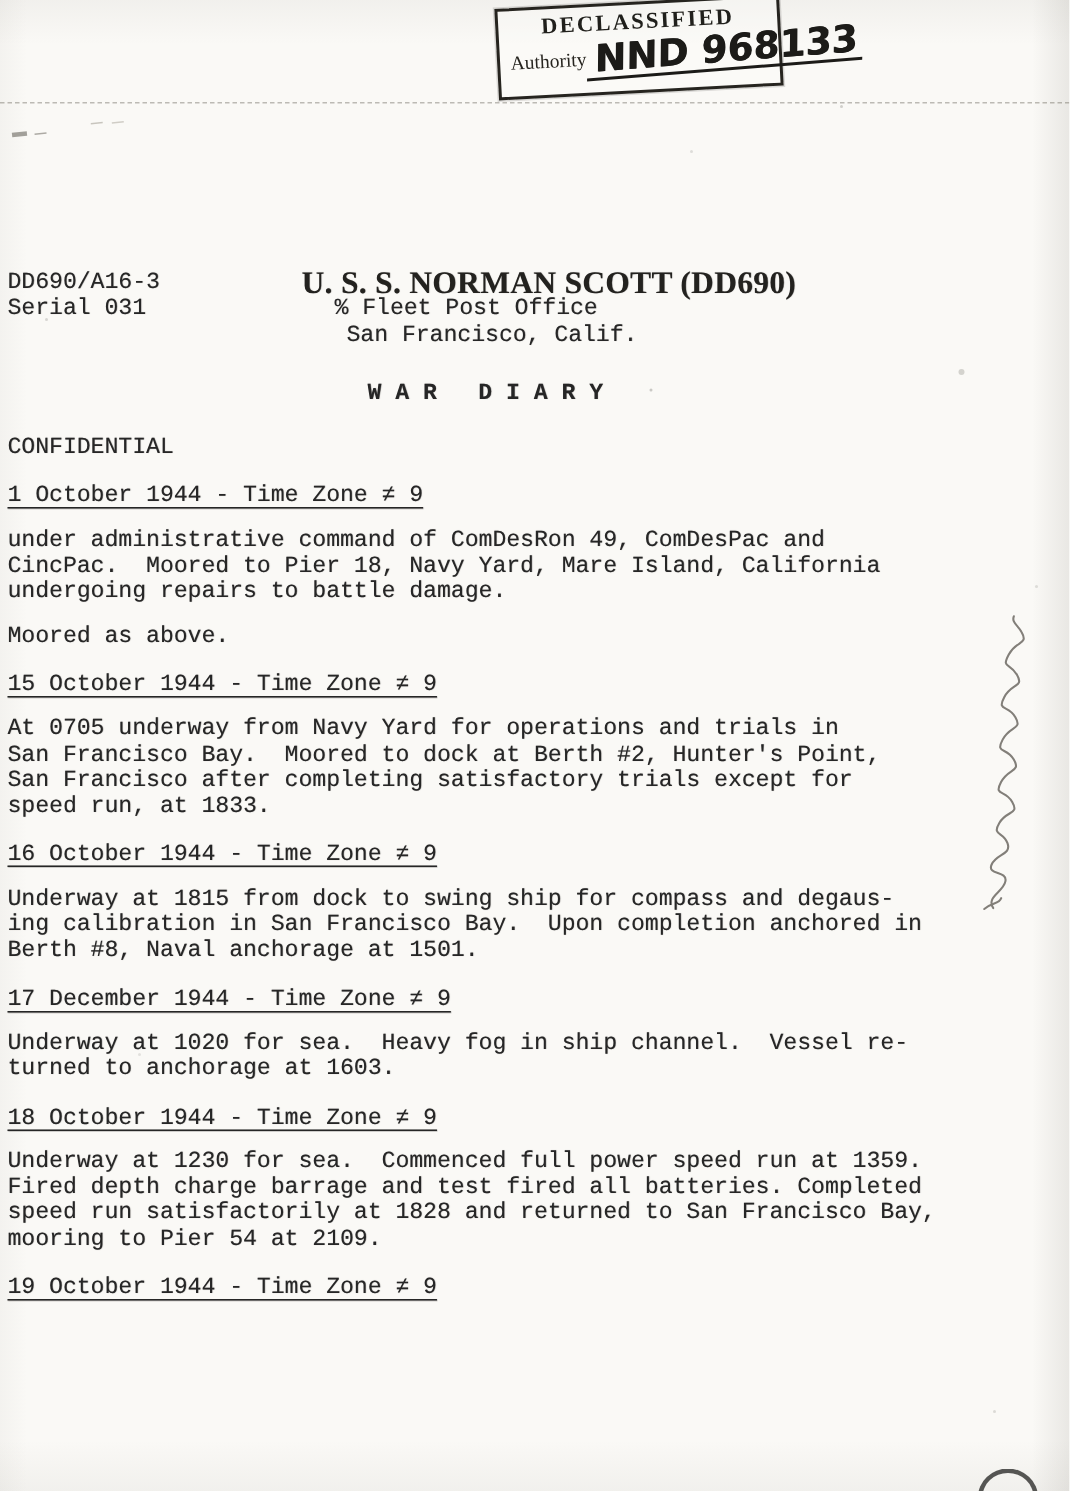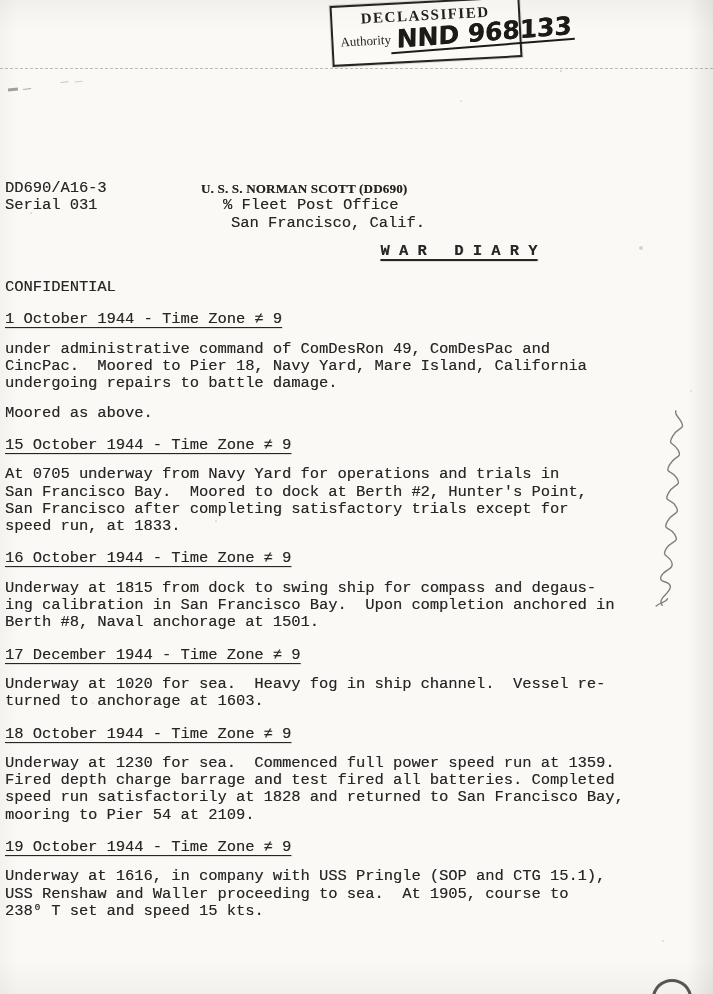--- a/index.html
+++ b/index.html
@@ -97,33 +97,31 @@
     position: absolute; left: 5px; top: 180px; width: 668px;
     font-size: 15.4px; line-height: 17.3px;
     text-shadow: 0.3px 0.3px 0.5px rgba(35,33,30,0.45);
   }
   .header-row { display: flex; }
   .doc-id-block { width: 196px; }
   .doc-id-block .line { white-space: pre; }
   .address-block { }
   .ship-name {
     font-family: "Liberation Serif", "DejaVu Serif", serif;
-    font-weight: bold; font-size: 13px; letter-spacing: 0.2px;
+    font-weight: bold; font-size: 21px; letter-spacing: 0.2px;
     white-space: pre; color: #23221f;
   }
   .address-l1 { padding-left: 22px; white-space: pre; }
   .address-l2 { padding-left: 30px; white-space: pre; }
   .war-diary-title {
-    margin-top: 11px; margin-left: 240px;
-    text-decoration: underline;
+    margin-top: 22px; margin-left: 240px;
     text-underline-offset: 4px;
     text-decoration-thickness: 1.5px;
     white-space: pre;
     font-weight: bold;
-    text-align: center;
   }
   .classification { margin-top: 19px; white-space: pre; }
   .entry-heading {
     margin-top: 15px;
     text-decoration: underline;
     text-underline-offset: 4px;
     text-decoration-thickness: 1.4px;
     white-space: pre;
     width: max-content;
   }
@@ -217,20 +215,15 @@
 
     <div class="entry-heading">18 October 1944 - Time Zone ≠ 9</div>
     <div class="entry-para">
       <div class="line">Underway at 1230 for sea.  Commenced full power speed run at 1359.</div>
       <div class="line">Fired depth charge barrage and test fired all batteries. Completed</div>
       <div class="line">speed run satisfactorily at 1828 and returned to San Francisco Bay,</div>
       <div class="line">mooring to Pier 54 at 2109.</div>
     </div>
 
     <div class="entry-heading">19 October 1944 - Time Zone ≠ 9</div>
-    <div class="entry-para">
-      <div class="line">Underway at 1616, in company with USS Pringle (SOP and CTG 15.1),</div>
-      <div class="line">USS Renshaw and Waller proceeding to sea.  At 1905, course to</div>
-      <div class="line">238⁰ T set and speed 15 kts.</div>
-    </div>
 
   </div>
 </div>
 
 </body></html>

